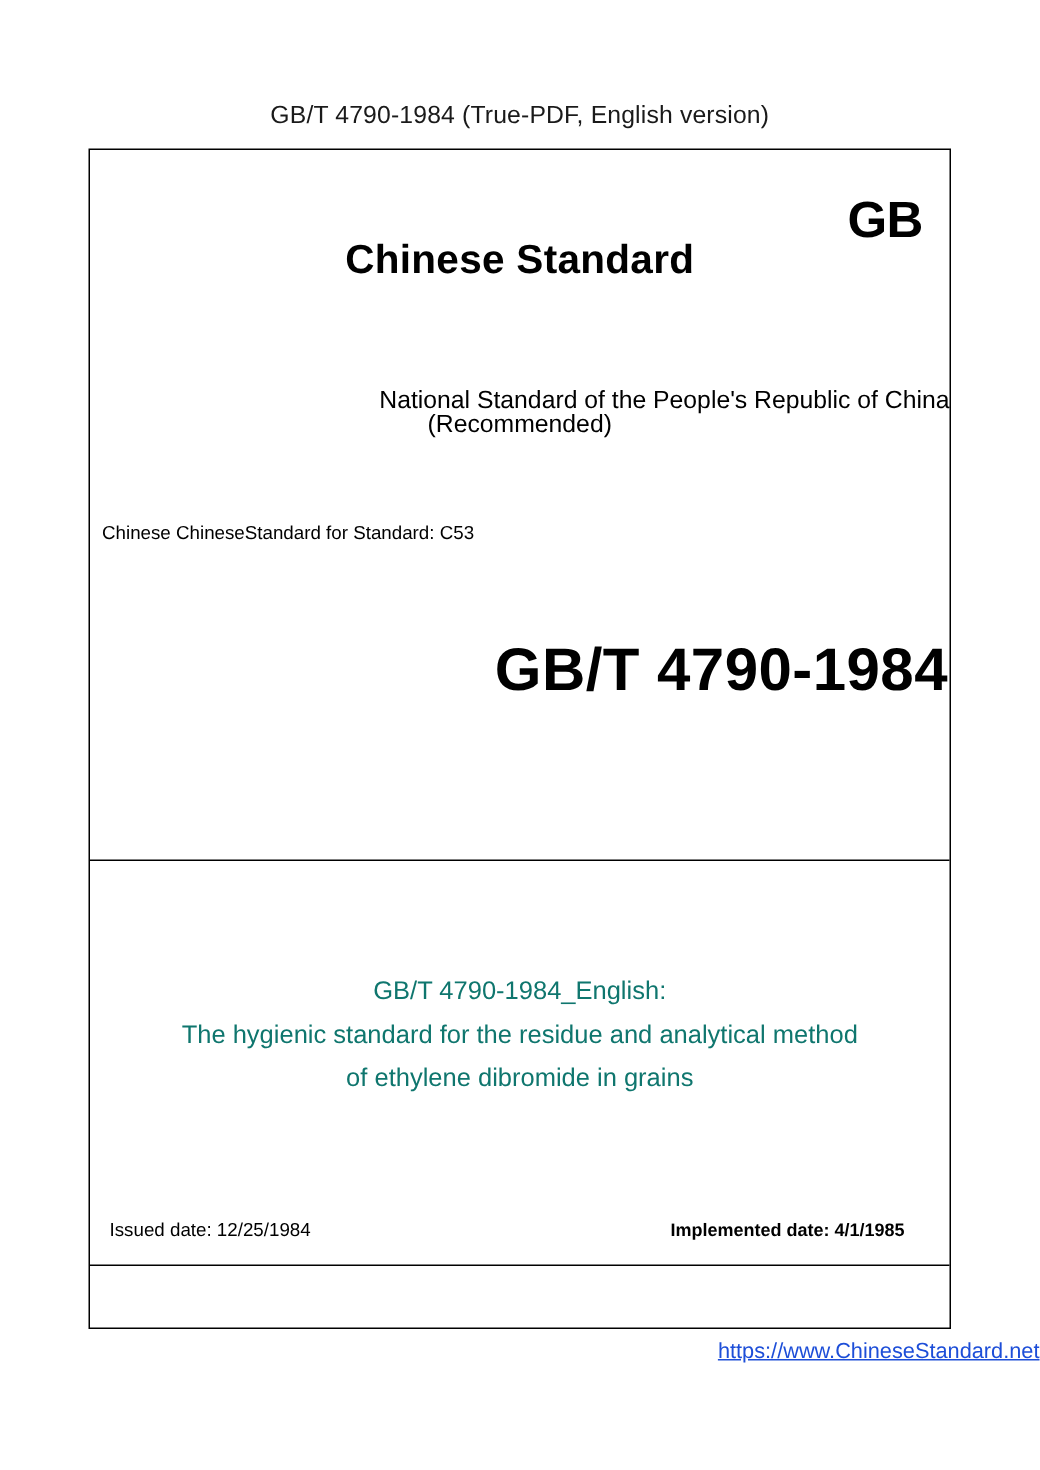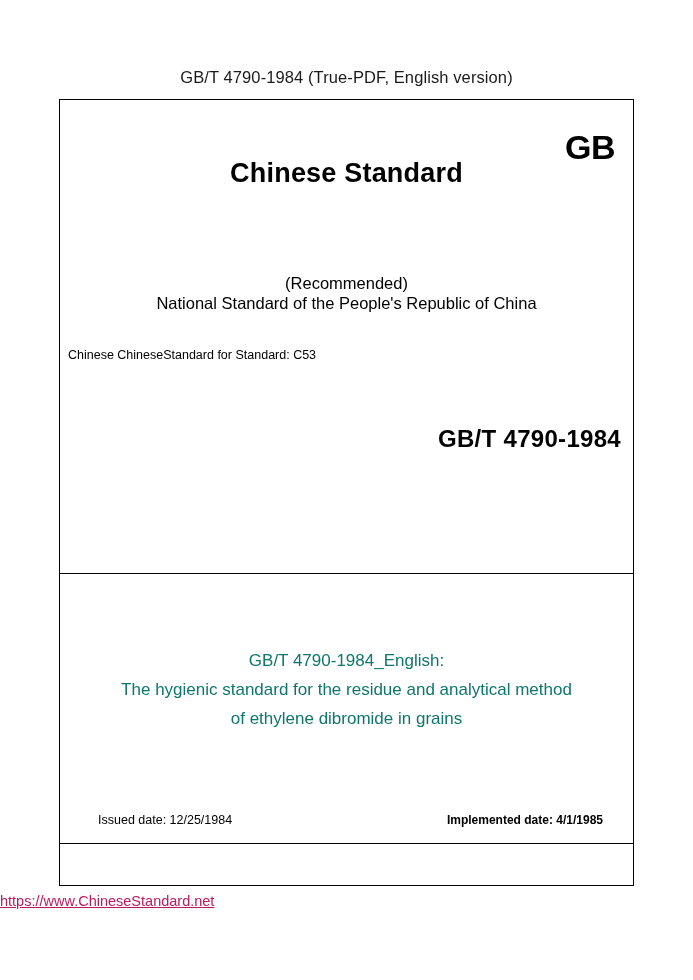--- a/index.html
+++ b/index.html
@@ -84,77 +84,76 @@
     top: 28px;
     font-size: 34px;
     font-weight: bold;
     letter-spacing: -0.5px;
   }
   .nat-line1 {
     position: absolute;
     left: 0;
     top: 158px;
     width: 100%;
-    text-align: center;
+    text-align: right;
     font-size: 16.5px;
-    margin-top: 36px;
   }
   .nat-line2 {
     position: absolute;
     left: 0;
     top: 174px;
     width: 100%;
     text-align: center;
     font-size: 16.5px;
   }
   .classification {
     position: absolute;
     left: 8px;
     top: 248px;
     font-size: 12.5px;
   }
   .std-number {
     position: absolute;
-    right: 12px;
+    right: 1px;
     top: 325px;
-    font-size: 24px;
+    font-size: 40px;
     font-weight: bold;
     letter-spacing: 0.3px;
   }
   .title-line {
     position: absolute;
     width: 100%;
     text-align: center;
     font-size: 17px;
     color: #0f766e;
   }
   .title-line.l1 { top: 77px; }
   .title-line.l2 { top: 106px; }
   .title-line.l3 { top: 135px; }
   .issued-date {
     position: absolute;
-    left: 38px;
+    left: 13px;
     top: 239px;
     font-size: 12.5px;
   }
   .implemented-date {
     position: absolute;
     right: 30px;
     top: 239px;
     font-size: 12px;
     font-weight: bold;
   }
   .footer-link {
     position: absolute;
     left: 0;
     top: 893px;
     width: 693px;
-    text-align: left;
+    text-align: right;
     font-size: 14.5px;
-    color: #be185d;
+    color: #1d4ed8;
     text-decoration: underline;
   }
 </style>
 </head>
 <body>
 
 <div class="page">
 
   <div class="header-title">GB/T 4790-1984 (True-PDF, English version)</div>
 

